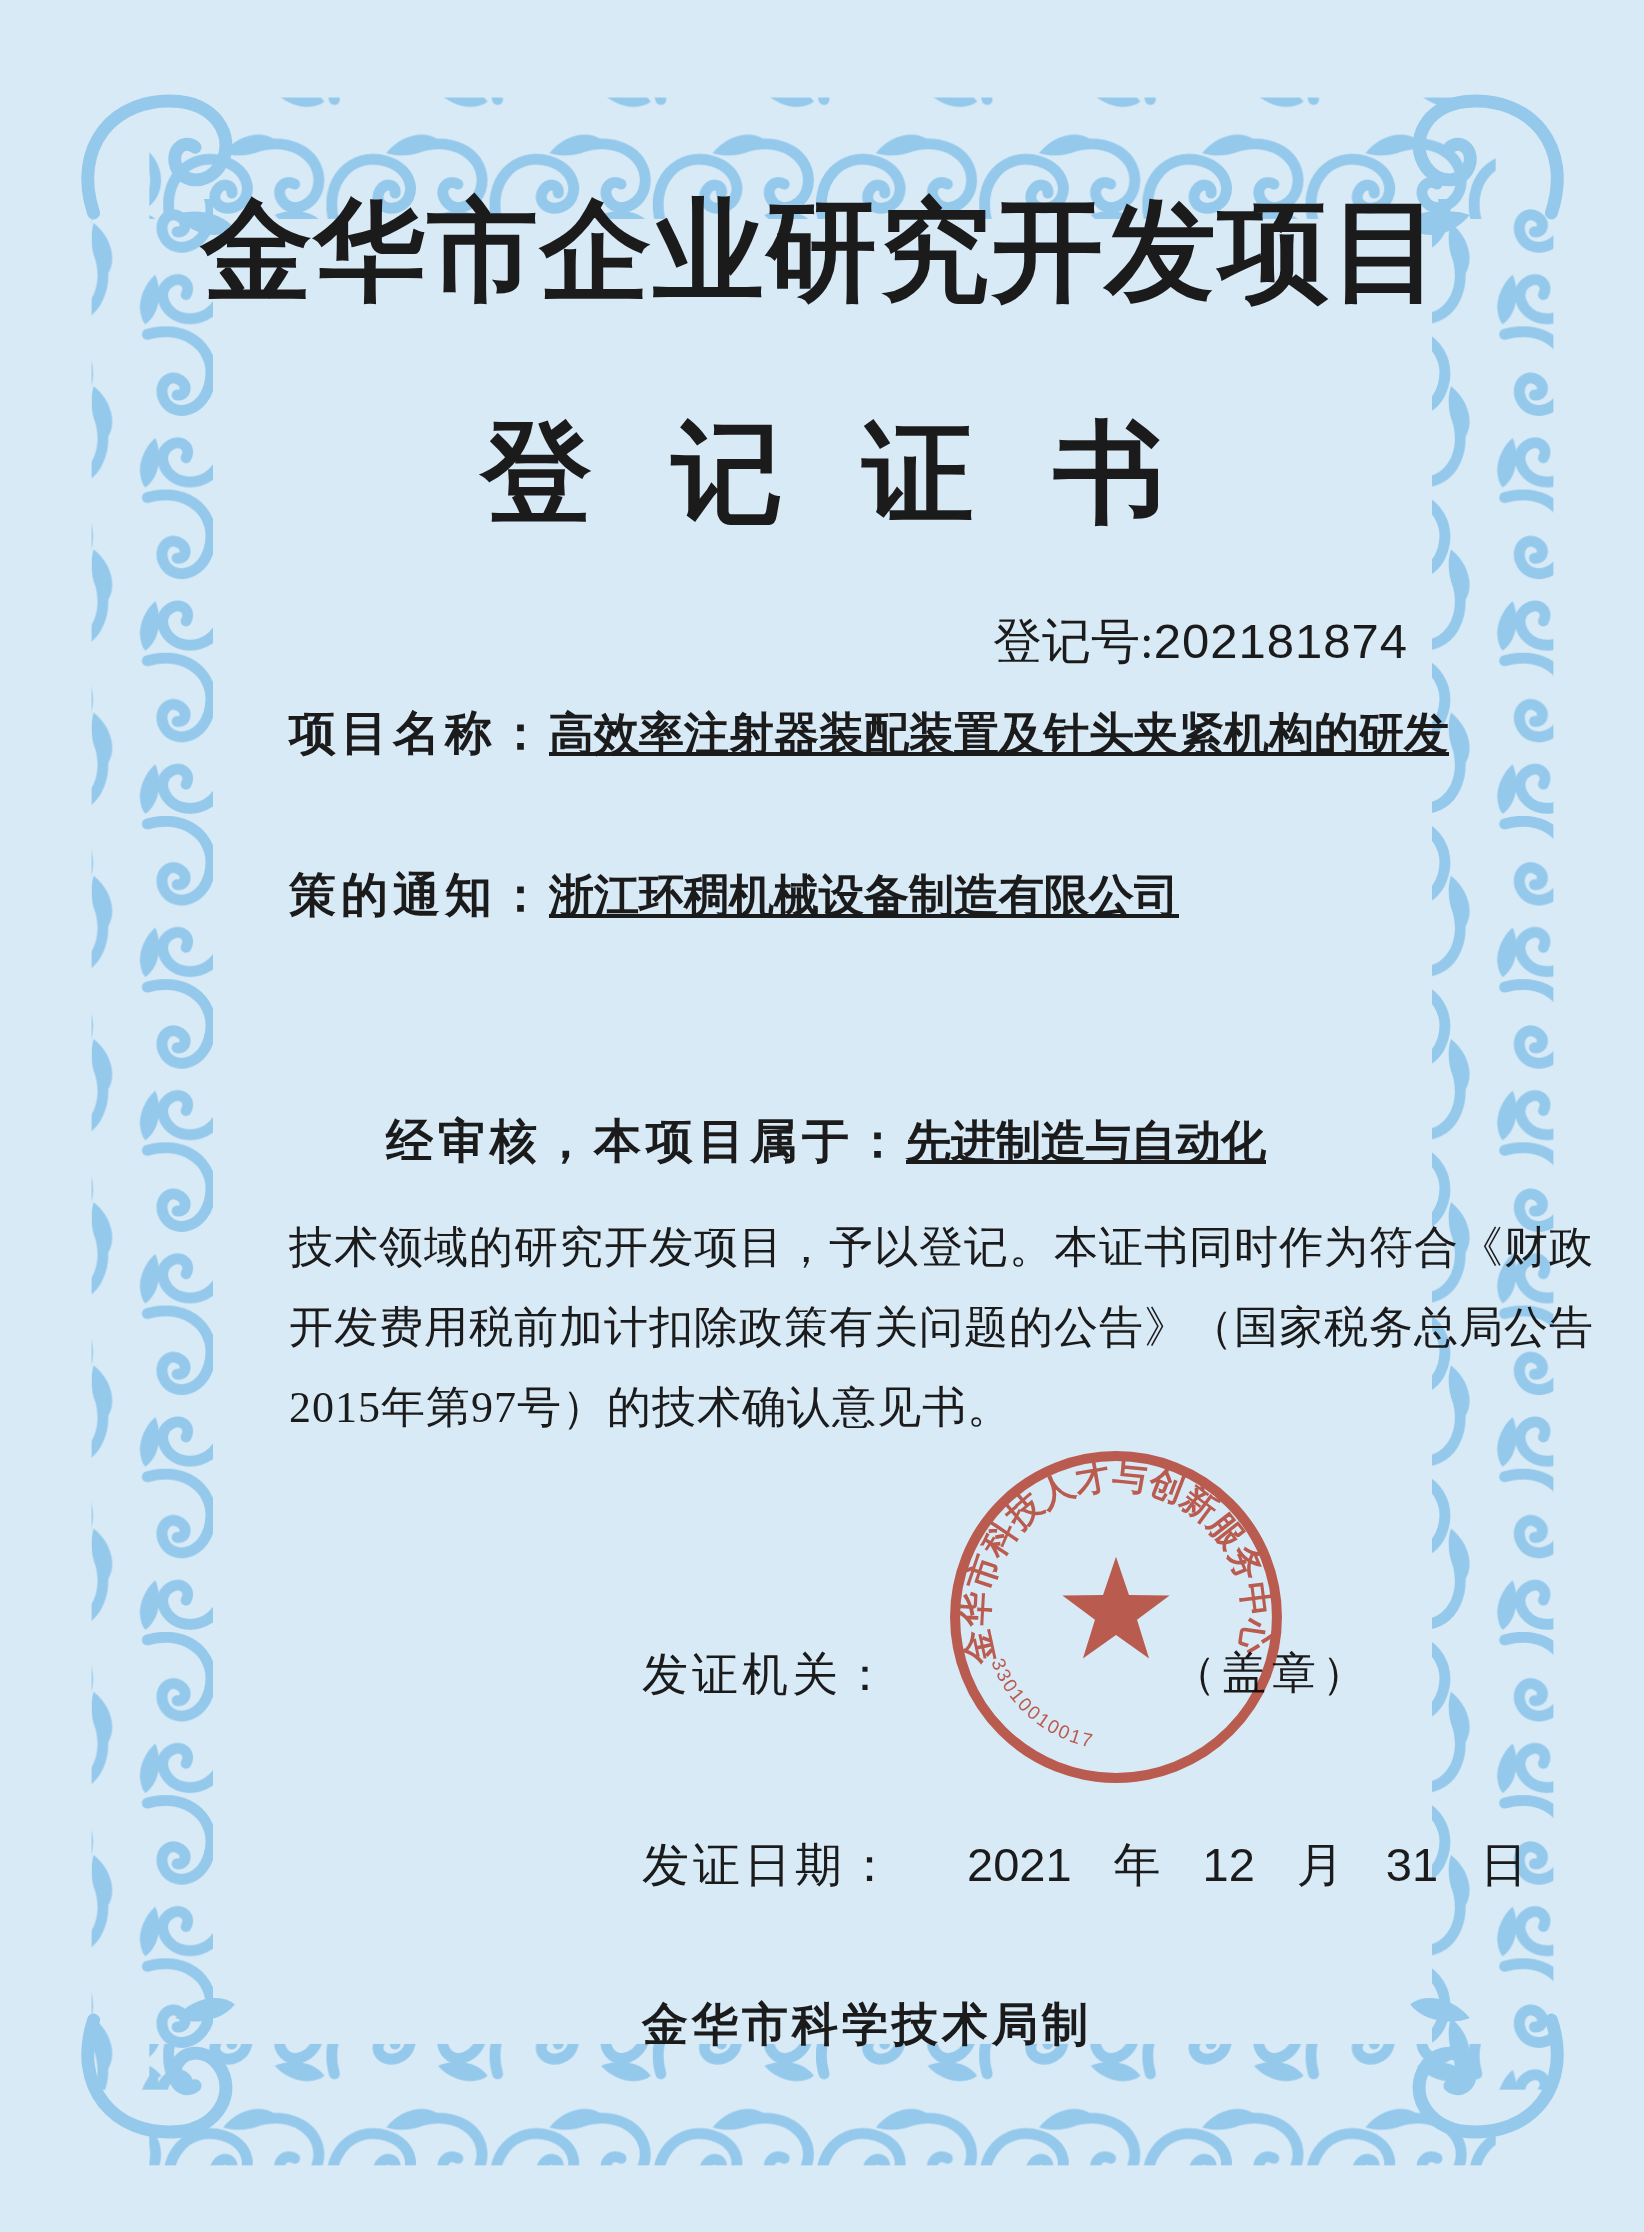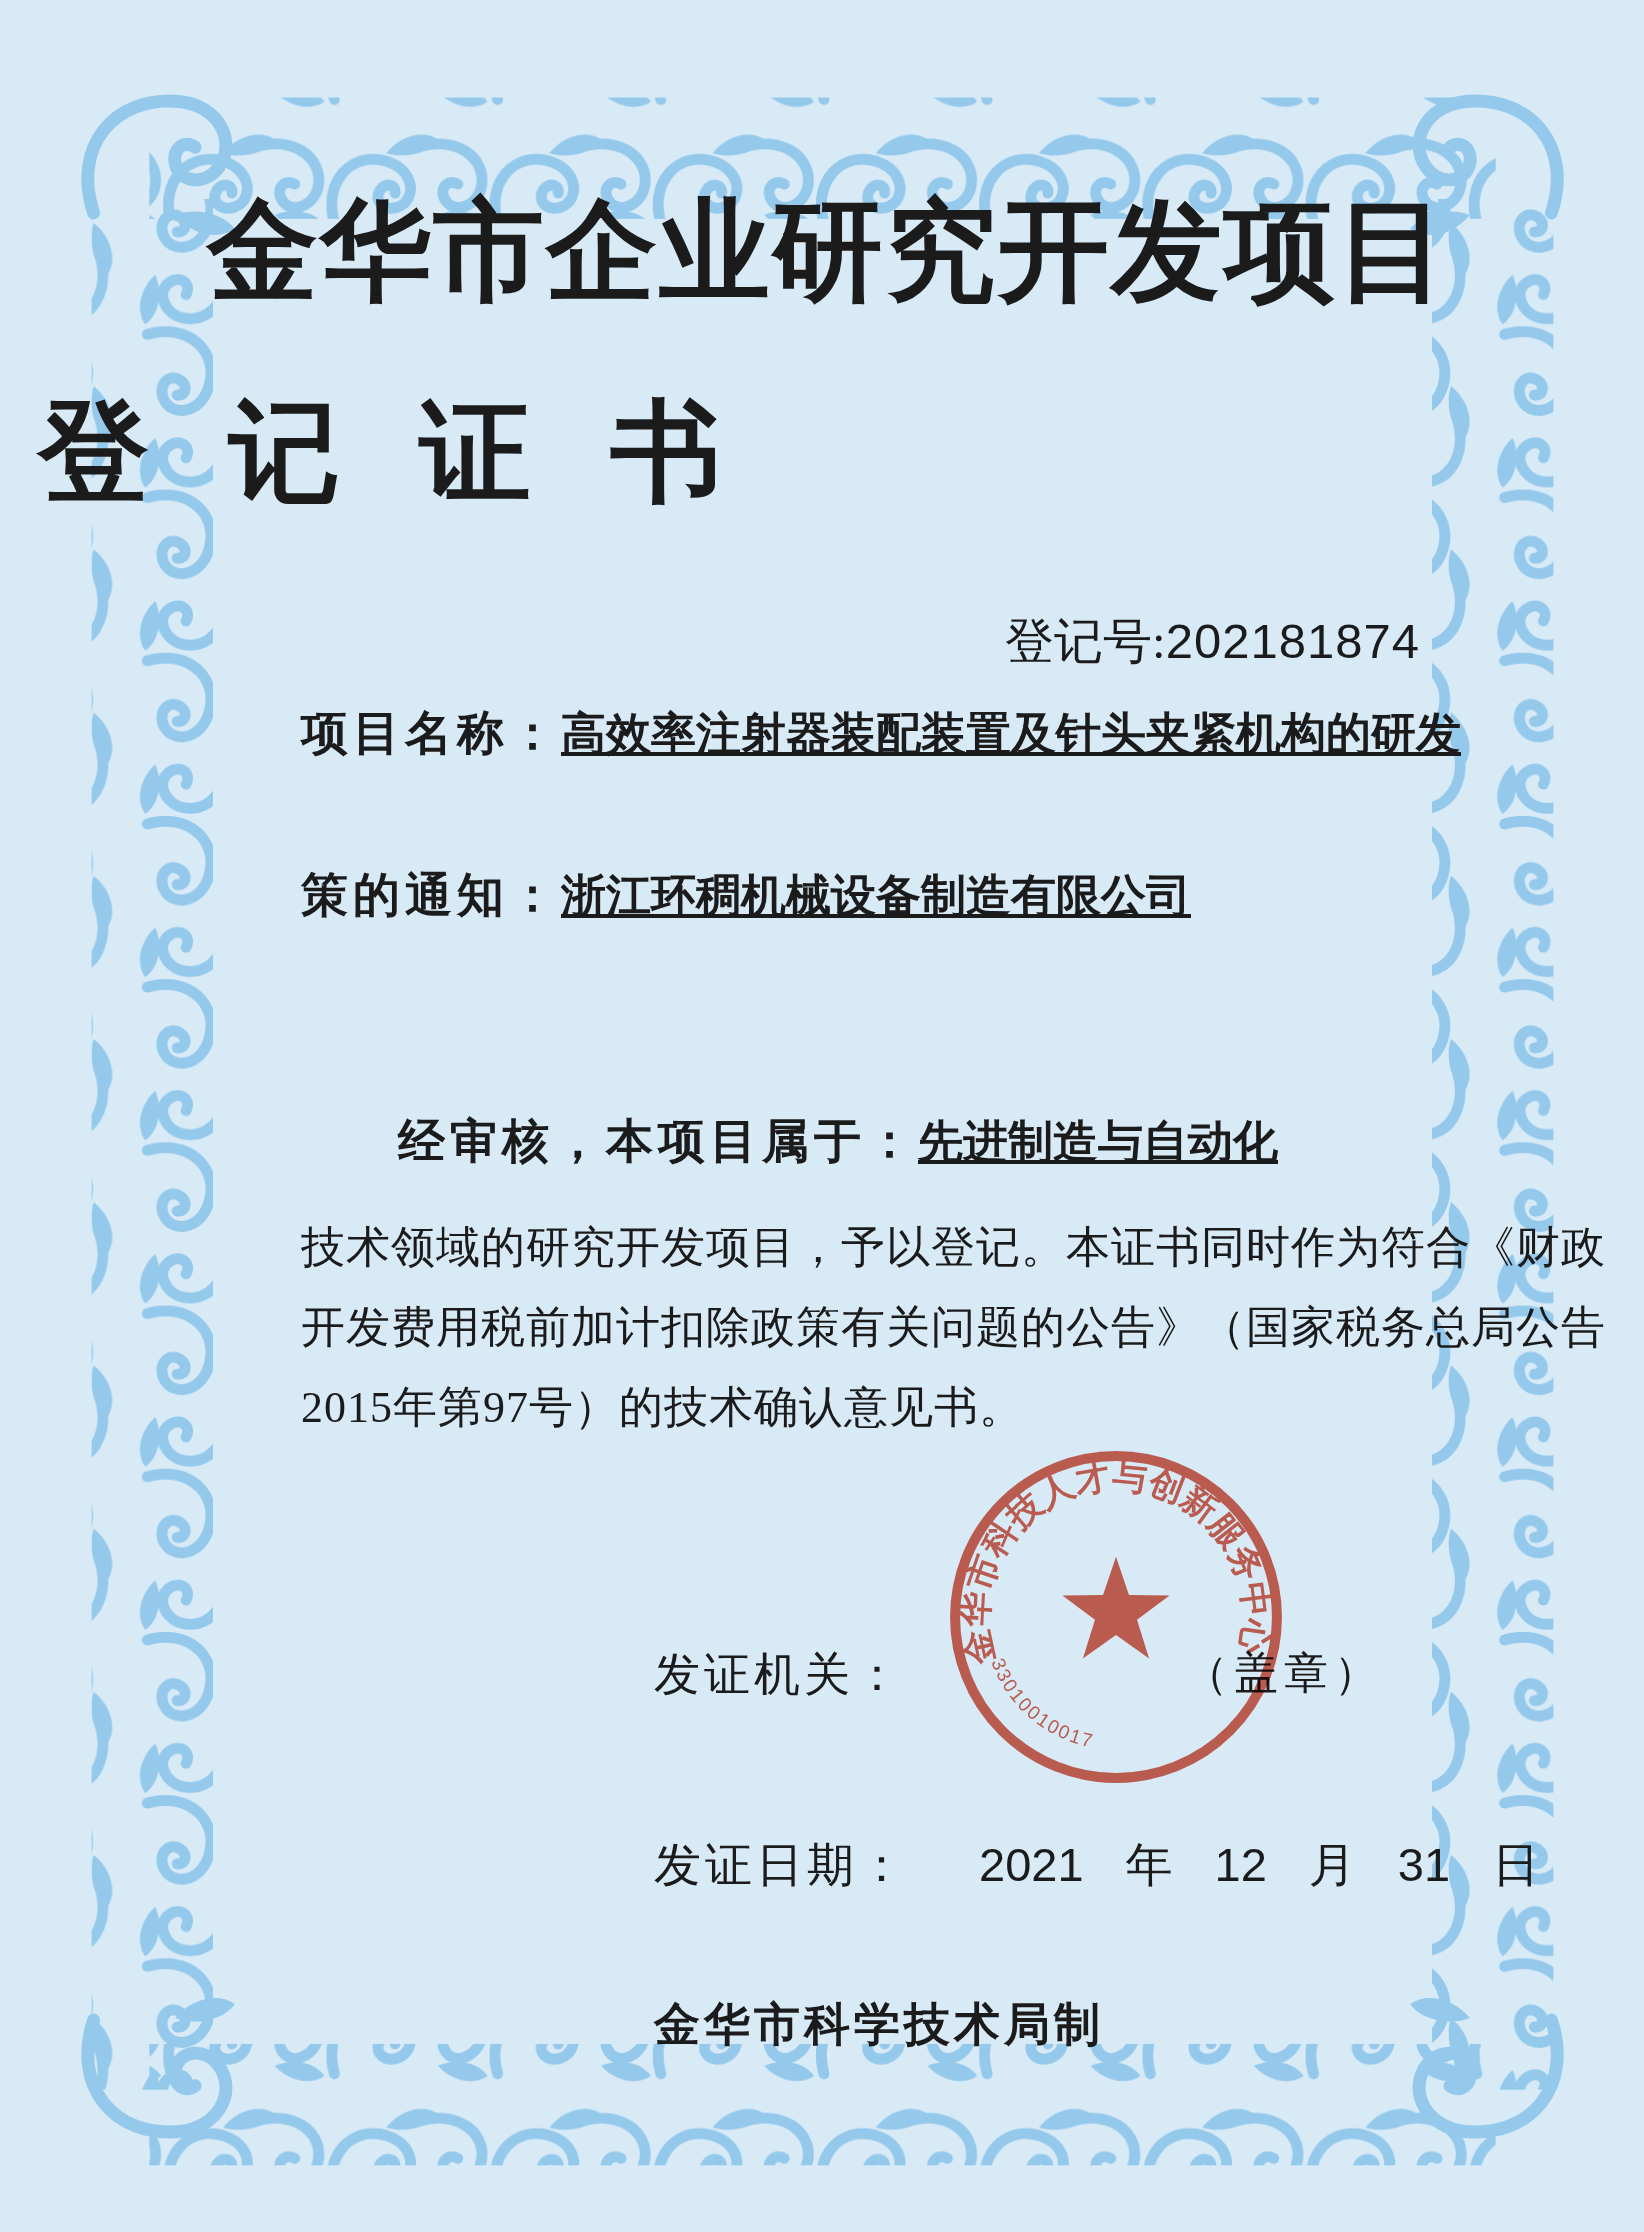--- a/index.html
+++ b/index.html
@@ -7,35 +7,35 @@
     font-family:"Liberation Serif","DejaVu Serif",serif;
     background:#b9cfdd;
   }
   #page{
     position:relative;
     width:1645px;height:2233px;
     background:#d9eaf7;
     overflow:hidden;
     color:#1b1b1b;
   }
-  .abs{position:absolute;padding-left:12px;}
+  .abs{position:absolute;}
   
   #border-svg{position:absolute;left:0;top:0;z-index:0;}
   
   .title1{
     left:0;right:0;top:177px;
     text-align:center;
     font-size:111px;font-weight:900;
     letter-spacing:2px;
     font-family:"Liberation Serif","DejaVu Serif",serif;
     z-index:2;white-space:nowrap;
   }
   .title2{
-    left:0;right:0;top:378px;
-    text-align:left;
+    left:0;right:0;top:399px;
+    text-align:center;
     font-size:111px;font-weight:900;
     letter-spacing:26px;text-indent:26px;
     font-family:"Liberation Serif","DejaVu Serif",serif;
     z-index:2;white-space:nowrap;
   }
   .regline{
     left:993px;top:609px;z-index:2;white-space:nowrap;
     font-size:49px;
   }
   .regline .reg-label{font-family:"Liberation Serif","DejaVu Serif",serif;font-weight:500;}

